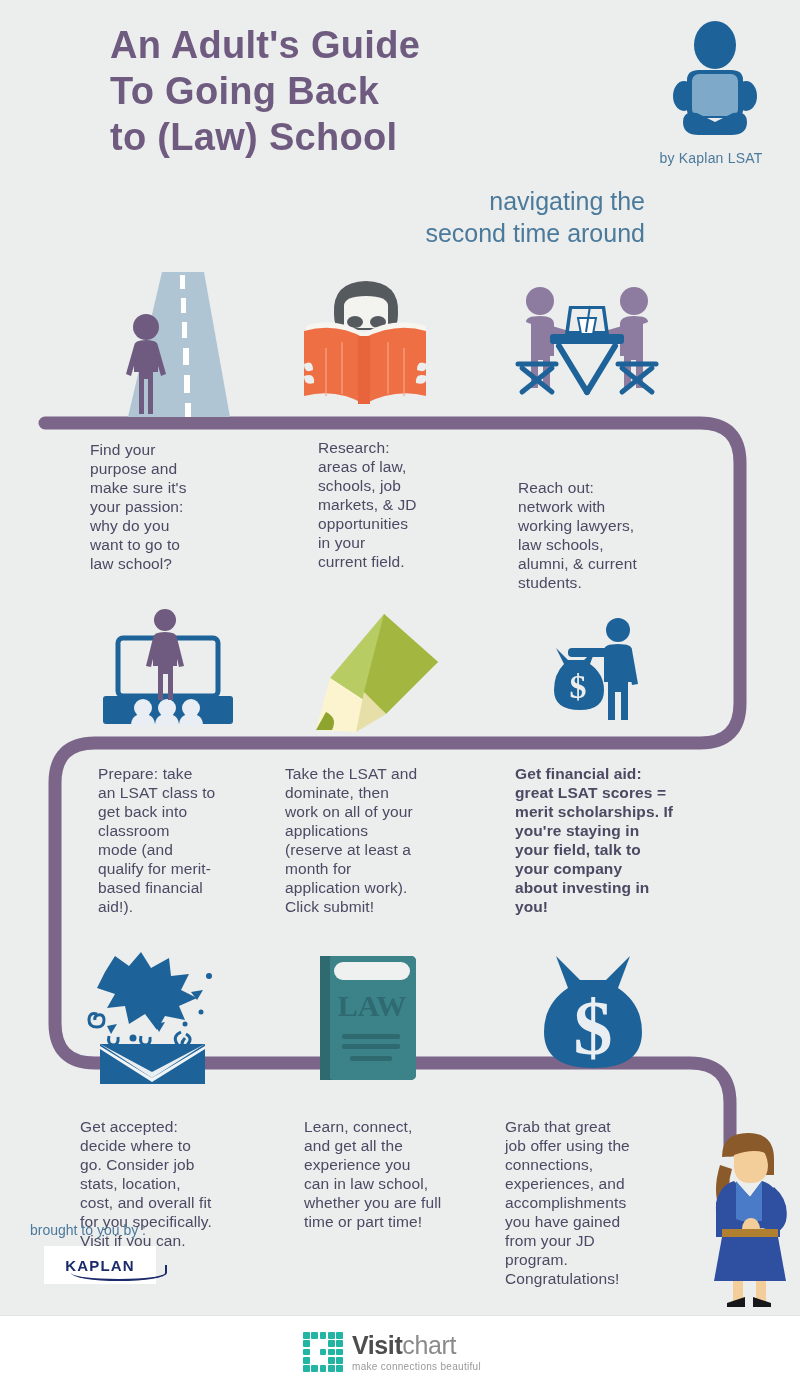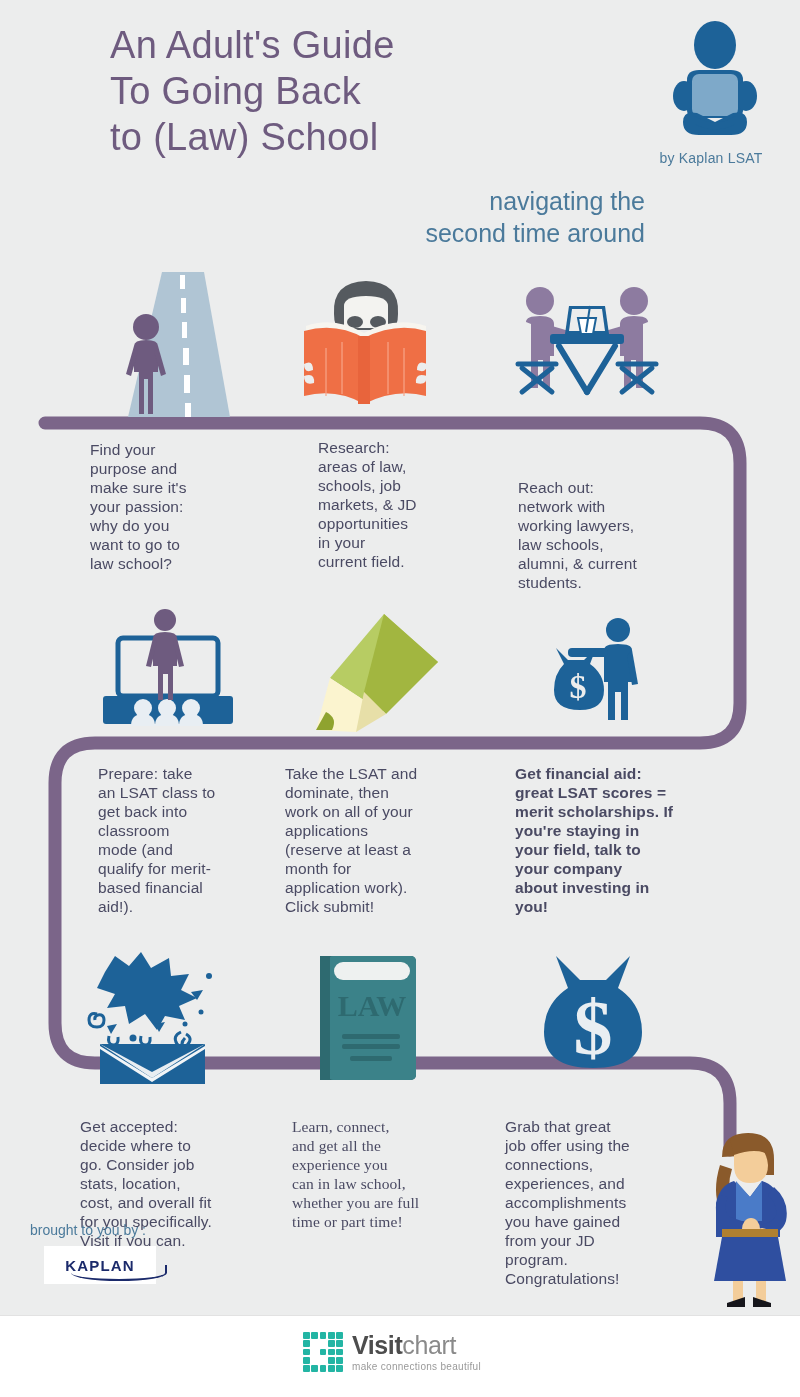--- a/index.html
+++ b/index.html
@@ -20,21 +20,21 @@
   
   #header-title {
     position: absolute;
     left: 110px;
     top: 22px;
     width: 520px;
     font-size: 38px;
     line-height: 46px;
     color: #6e5b7f;
     letter-spacing: 0.3px;
-    font-weight: 400;
+    font-weight: 700;
   }
   #header-title .tl { display: block; white-space: pre; }
 
   #subtitle {
     position: absolute;
     left: 300px;
     top: 185px;
     width: 345px;
     text-align: right;
     font-size: 25px;
@@ -404,21 +404,21 @@
     </svg>
   </div>
 
   <div class="step-text" style="left:80px; top:1117px; width:200px;">Get accepted:
 decide where to
 go. Consider job
 stats, location,
 cost, and overall fit
 for you specifically.
 Visit if you can.</div>
-  <div class="step-text" style="left:292px; top:1117px; width:205px;font-family:Liberation Serif, serif;">Learn, connect,
+  <div class="step-text" style="left:304px; top:1117px; width:205px;">Learn, connect,
 and get all the
 experience you
 can in law school,
 whether you are full
 time or part time!</div>
   <div class="step-text" style="left:505px; top:1117px; width:200px;">Grab that great
 job offer using the
 connections,
 experiences, and
 accomplishments

